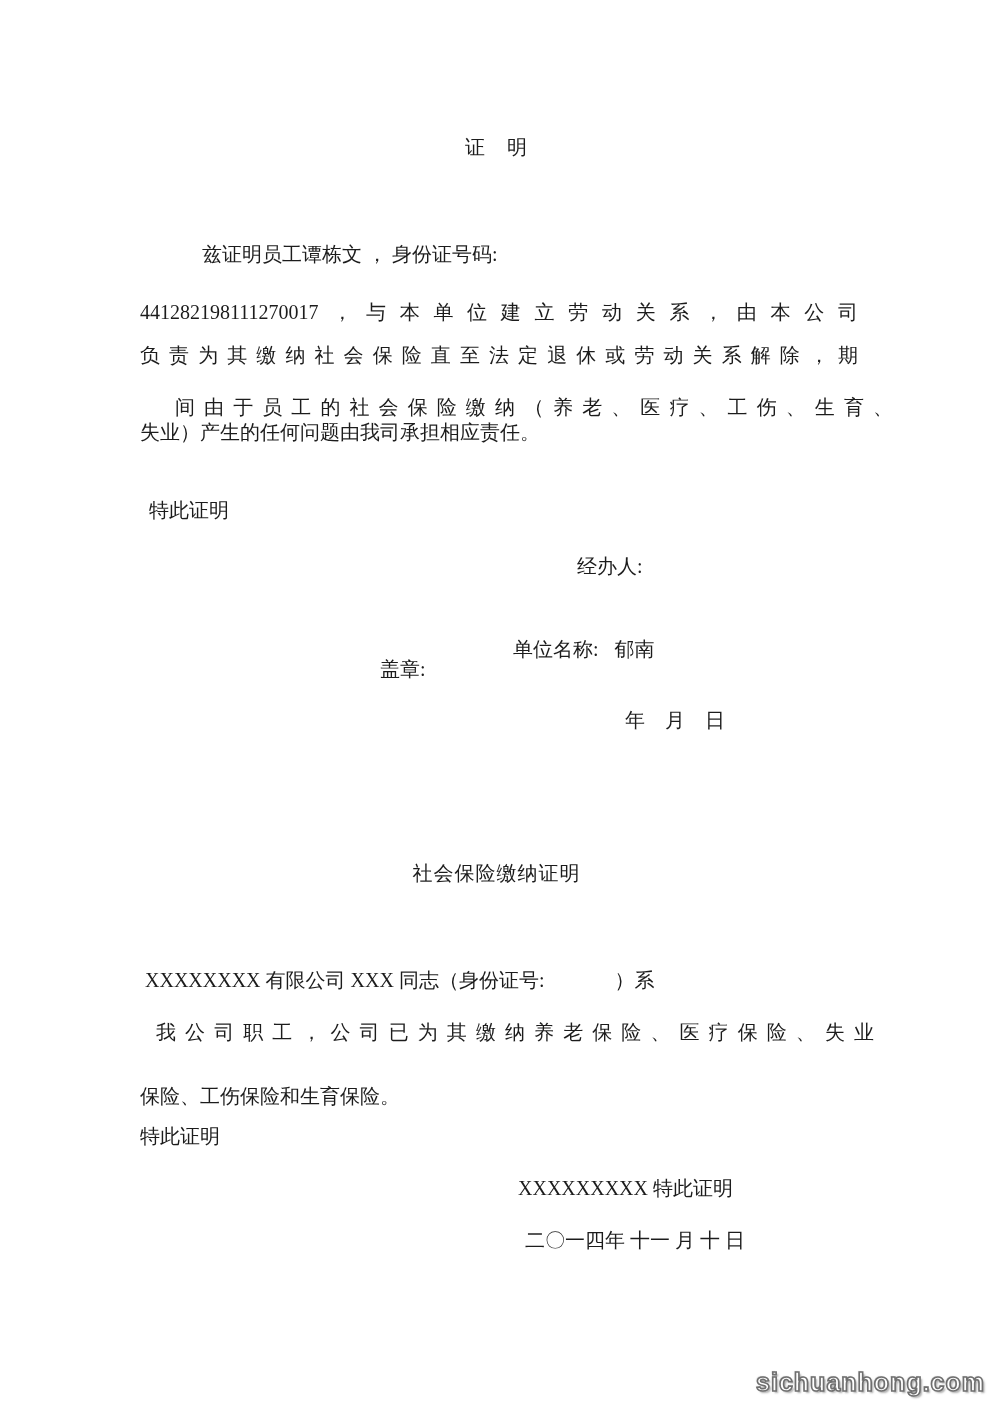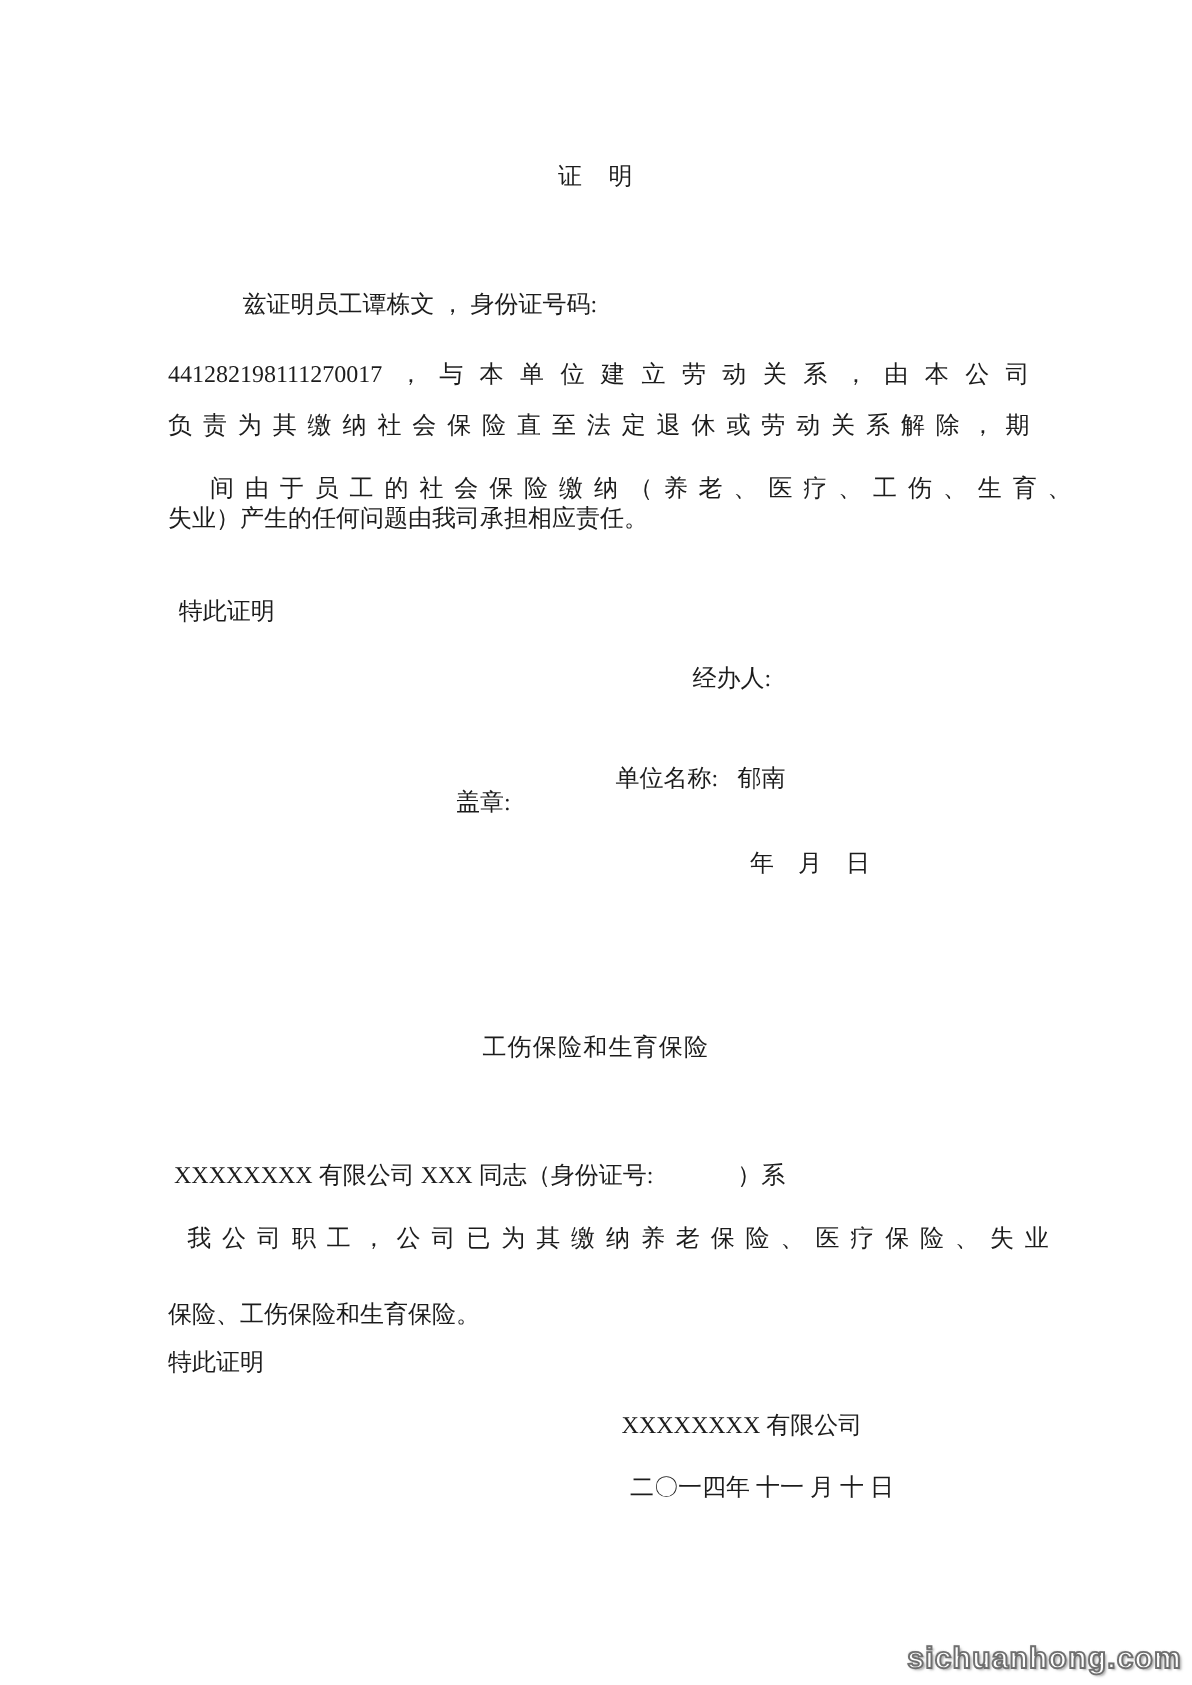--- a/index.html
+++ b/index.html
@@ -64,27 +64,27 @@
   <div class="line" style="top:550px; left:577px;">经办人:</div>
 
   <div class="line" style="top:601px; left:493px;">
     <span>单位名称:</span><span class="value-gap">郁南</span>
   </div>
 
   <div class="line" style="top:653px; left:380px;">盖章:</div>
 
   <div class="line" style="top:704px; left:625px;">年　月　日</div>
 
-  <div class="line doc-title" style="top:857px;">工伤保险和生育保险</div>
+  <div class="line doc-title" style="top:857px;">社会保险缴纳证明</div>
 
   <div class="line" style="top:964px; left:145px;">XXXXXXXX 有限公司 XXX 同志（身份证号:              ）系</div>
   <div class="line just" style="top:1016px; left:156px;">我公司职工，公司已为其缴纳养老保险、医疗保险、失业</div>
   <div class="line" style="top:1068px; left:140px;margin-top:12px;">保险、工伤保险和生育保险。</div>
 
   <div class="line" style="top:1120px; left:140px;">特此证明</div>
 
-  <div class="line" style="top:1172px; left:518px;">XXXXXXXX 有限公司</div>
+  <div class="line" style="top:1172px; left:518px;">XXXXXXXXX 特此证明</div>
 
   <div class="line" style="top:1224px; left:525px;">二〇一四年 十一 月 十 日</div>
 
   <div class="watermark">sichuanhong.com</div>
 
 </div>
 
 </body></html>

